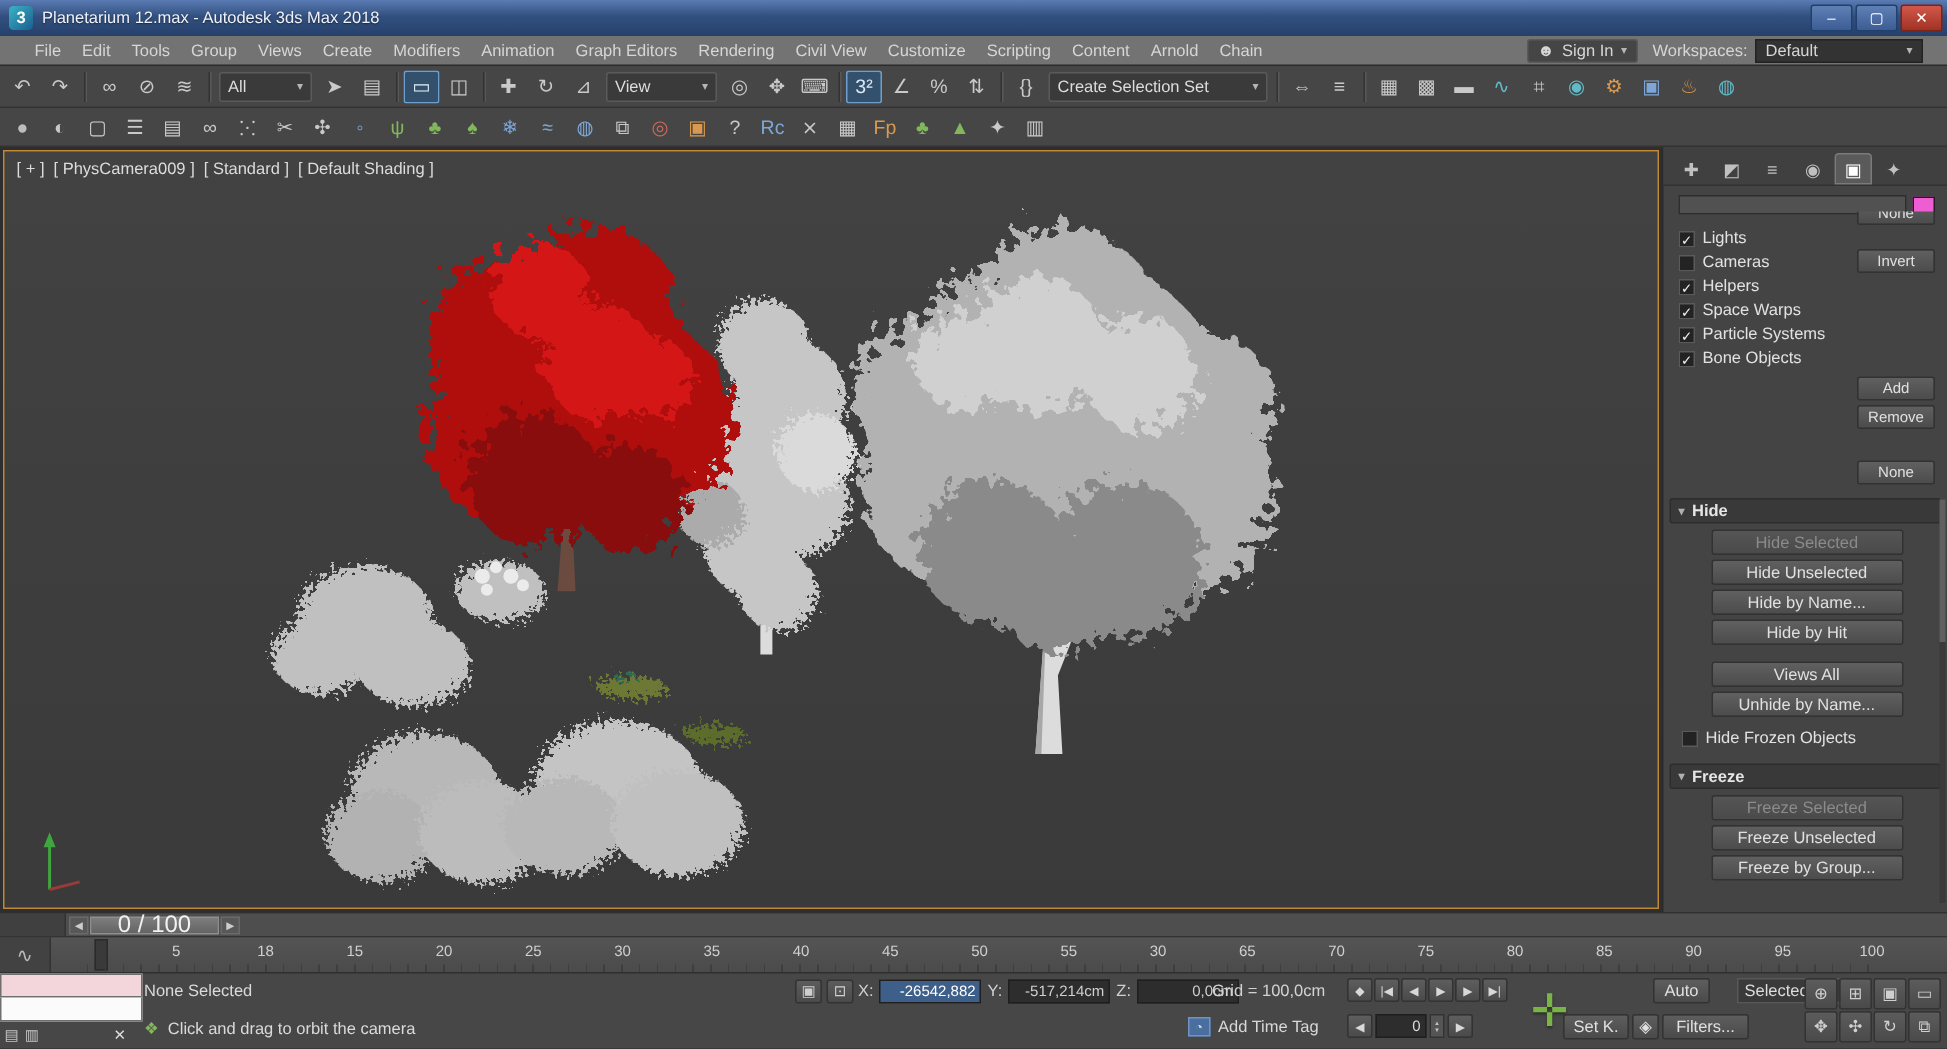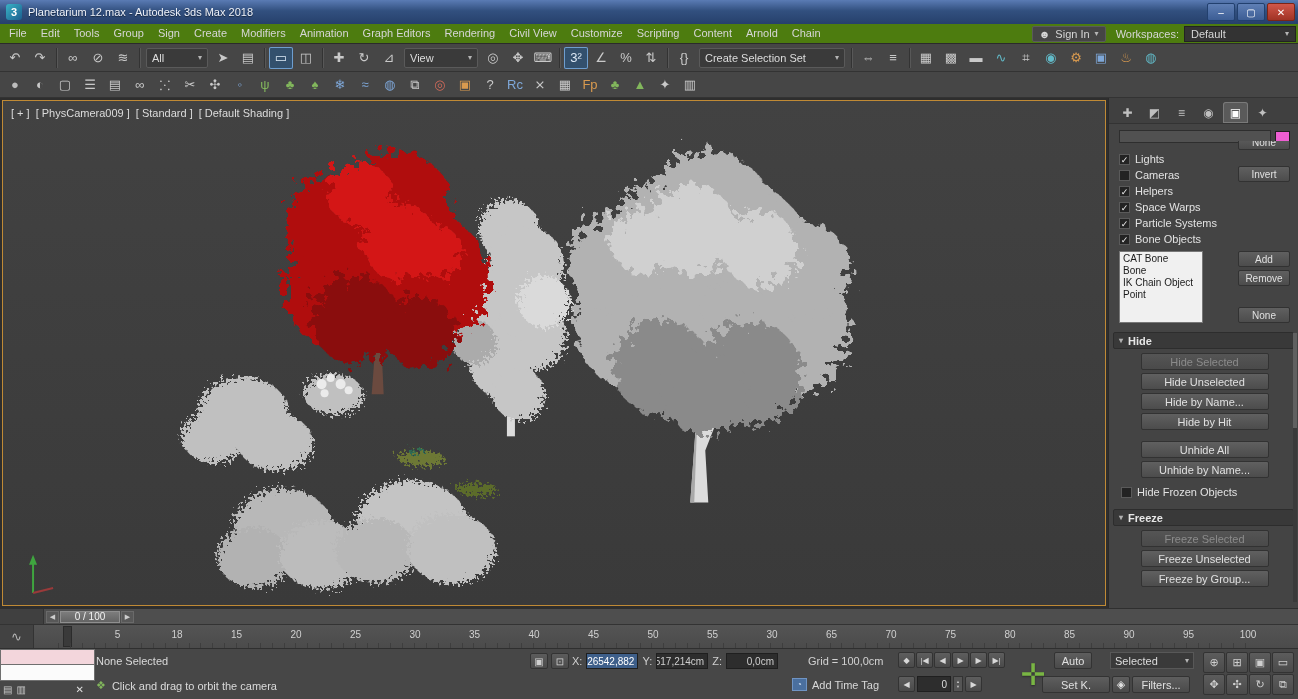--- a/index.html
+++ b/index.html
@@ -12,21 +12,21 @@
     display:flex;align-items:center;gap:6px;padding:0 3px 0 6px}
   .app-icon{width:16px;height:16px;background:linear-gradient(135deg,#39b3c6,#1b5e8f);
     border-radius:3px;color:#fff;font-size:11px;font-weight:bold;display:flex;align-items:center;justify-content:center}
   .title-text{font-size:11px;color:#eef2fa;text-shadow:0 1px 1px rgba(0,0,0,.5)}
   .win-controls{margin-left:auto;display:flex;gap:2px}
   .wbtn{width:28px;height:18px;display:flex;align-items:center;justify-content:center;font-size:10px;color:#fff;
     background:linear-gradient(#5f7fb5,#3c5d94);border:1px solid #22406e;border-radius:2px}
   .wbtn.close{background:linear-gradient(#d2574a,#a03325);border-color:#7c2416}
 
   
-  .menubar{height:20px;background:#4d7c0f;border-bottom:1px solid #2b2b2b;display:flex;padding:0 2px;color:#d6d6d6}
+  .menubar{height:20px;background:#737373;border-bottom:1px solid #2b2b2b;display:flex;align-items:center;padding:0 16px;color:#d6d6d6}
   .menu-item{padding:3px 7px;white-space:nowrap}
   .menubar-right{margin-left:auto;display:flex;align-items:center;gap:10px}
   .signin{display:flex;align-items:center;gap:5px;border:1px solid #5a5a5a;background:#454545;height:16px;padding:0 6px;border-radius:2px}
   .caret{font-size:8px;color:#b5b5b5}
   .ws-wrap{display:flex;align-items:center;gap:5px}
   .ws-select{display:flex;align-items:center;justify-content:space-between;gap:14px;border:1px solid #222;background:#333;height:16px;padding:0 6px;min-width:112px}
 
   
   .toolbar{display:flex;align-items:center;gap:1px;padding:2px 3px;background:#464646;border-bottom:1px solid #333}
   #toolbar-main{height:28px}
@@ -78,22 +78,22 @@
   .hfo{margin:6px 0 0 2px}
   .cp-scroll{position:absolute;right:1px;top:235px;bottom:6px;width:4px;background:#3a3a3a}
   .cp-thumb{position:absolute;top:0;left:0;width:4px;height:95px;background:#606060}
 
   
   .timeslider{height:16px;background:#454545;border-top:1px solid #2f2f2f;display:flex;align-items:stretch}
   .ts-left{width:44px;background:#404040;border-right:1px solid #333}
   .ts-track{flex:1;background:#4e4e4e;display:flex;align-items:center;padding:1px}
   .ts-arrow{width:13px;height:12px;font-size:7px;color:#ccc;display:flex;align-items:center;justify-content:center;
     background:#585858;border:1px solid #6a6a6a;margin:0 1px}
-  .ts-handle{width:60px;height:12px;background:linear-gradient(#7d7d7d,#646464);border:1px solid #8f8f8f;color:#f2f2f2;
-    font-size:10px;display:flex;align-items:center;justify-content:center}
+  .ts-handle{width:86px;height:12px;background:linear-gradient(#7d7d7d,#646464);border:1px solid #8f8f8f;color:#f2f2f2;
+    font-size:16px;display:flex;align-items:center;justify-content:center}
 
   
   .trackbar{height:24px;background:#4a4a4a;border-top:1px solid #333;display:flex}
   .tb-left{width:34px;background:#424242;border-right:1px solid #333;display:flex;align-items:center;justify-content:center;color:#b8b8b8;font-size:13px}
   .ruler{flex:1;position:relative;background:linear-gradient(#545454,#4b4b4b)}
   .ruler-track{position:absolute;left:24px;right:50px;top:0;bottom:0}
   .ruler-track::after{content:"";position:absolute;left:0;right:0;bottom:0;height:5px;
     background:repeating-linear-gradient(90deg,#3e3e3e 0 1px,transparent 1px 11.87px)}
   .tick{position:absolute;top:4px;transform:translateX(-50%);font-size:10px;color:#d0d0d0}
   .frame-marker{position:absolute;left:0.4%;top:1px;bottom:1px;width:9px;background:#3a3a3a;border:1px solid #2b2b2b}
@@ -105,38 +105,38 @@
   .l-script{height:16px;background:#fbfbfb;border:1px solid #6f6f6f;border-top:none}
   .l-icons{height:17px;display:flex;align-items:center;gap:4px;padding:1px 3px;color:#c6c6c6;font-size:10px}
   .l-icons .x{margin-left:auto;margin-right:8px;color:#dedede}
   .status-line{position:absolute;left:96px;top:6px;color:#dadada}
   .prompt-line{position:absolute;left:96px;top:30px;display:flex;align-items:center;gap:6px;color:#dadada}
   .toggles{position:absolute;left:530px;top:4px;display:flex;gap:3px}
   .sq{width:18px;height:16px;background:linear-gradient(#5c5c5c,#4a4a4a);border:1px solid #333;border-radius:2px;
     display:flex;align-items:center;justify-content:center;font-size:10px;color:#cfcfcf}
   .coords{position:absolute;left:572px;top:4px;display:flex;align-items:center;gap:4px}
   .coord-label{color:#cfcfcf}
-  .coord-field{width:52px;height:16px;background:#2d2d2d;border:1px solid #1f1f1f;color:#cfcfcf;font-size:10px;
+  .coord-field{width:68px;height:16px;background:#2d2d2d;border:1px solid #1f1f1f;color:#cfcfcf;font-size:10px;
     display:flex;align-items:center;justify-content:flex-end;padding:0 3px;overflow:hidden;white-space:nowrap}
   .coord-field.sel{background:#3e5f8a;color:#fff}
   .grid-label{position:absolute;left:808px;top:6px;color:#d2d2d2}
   .timetag{position:absolute;left:792px;top:29px;display:flex;align-items:center;gap:5px}
   .tt-icon{width:15px;height:13px;background:#4a6f9e;border:1px solid #6f94c4;font-size:8px;color:#cfe0f4;
     display:flex;align-items:center;justify-content:center}
   .playback{position:absolute;left:898px;top:3px;display:flex;gap:1px}
   .pbtn{min-width:17px;height:16px;background:linear-gradient(#5e5e5e,#4a4a4a);border:1px solid #333;color:#d8d8d8;
     font-size:8px;display:flex;align-items:center;justify-content:center;border-radius:2px;padding:0 2px}
   .keyrow{position:absolute;left:898px;top:27px;display:flex;gap:2px;align-items:center}
   .frame-field{width:34px;height:16px;background:#2d2d2d;border:1px solid #1f1f1f;color:#ddd;font-size:10px;
     display:flex;align-items:center;justify-content:flex-end;padding:0 3px}
   .spin{width:10px;height:16px;background:#555;border:1px solid #333;display:flex;flex-direction:column;
     align-items:center;justify-content:center;font-size:4px;line-height:5px;color:#c4c4c4}
   .green-cross{position:absolute;left:1014px;top:4px;width:38px;height:42px;display:flex;align-items:center;
     justify-content:center;font-size:30px;color:#79b544;text-shadow:0 1px 2px rgba(0,0,0,.4)}
-  .keyblock{position:absolute;left:1054px;top:3px;display:flex;gap:18px}
+  .keyblock{position:absolute;left:1102px;top:3px;display:flex;gap:18px}
   .kbtn{height:17px;background:linear-gradient(#5e5e5e,#4a4a4a);border:1px solid #333;border-radius:2px;color:#e0e0e0;
     display:flex;align-items:center;justify-content:center;padding:0 6px}
   .sel-dd{width:84px;height:17px;background:#3a3a3a;border:1px solid #585858;display:flex;align-items:center;
     justify-content:space-between;padding:0 4px;color:#ddd}
   .keyblock2{position:absolute;left:1042px;top:27px;display:flex;gap:2px;align-items:center}
   .nav-cluster{position:absolute;right:4px;top:3px;display:grid;grid-template-columns:repeat(4,22px);grid-auto-rows:21px;gap:1px}
   .nbtn{background:linear-gradient(#5c5c5c,#4a4a4a);border:1px solid #333;border-radius:2px;display:flex;
     align-items:center;justify-content:center;font-size:11px;color:#cfcfcf}
 </style>
 </head>
@@ -157,21 +157,21 @@
     
   
       <span class="menu-item">File</span>
     
       <span class="menu-item">Edit</span>
     
       <span class="menu-item">Tools</span>
     
       <span class="menu-item">Group</span>
     
-      <span class="menu-item">Sign</span>
+      <span class="menu-item">Views</span>
     
       <span class="menu-item">Create</span>
     
       <span class="menu-item">Modifiers</span>
     
       <span class="menu-item">Animation</span>
     
       <span class="menu-item">Graph Editors</span>
     
       <span class="menu-item">Rendering</span>
@@ -534,31 +534,20 @@
             <span>Particle Systems</span>
           </div>
         
           <div class="chk">
             <span class="cbox">✓</span>
             <span>Bone Objects</span>
           </div>
         </div>
 
         <div class="bones-row">
-          <div class="listbox">
-            <div class="each">
-              <div class="lb-item">CAT Bone</div>
-            
-              <div class="lb-item">Bone</div>
-            
-              <div class="lb-item">IK Chain Object</div>
-            
-              <div class="lb-item">Point</div>
-            </div>
-          </div>
           <div class="side-btns">
             <div class="each">
               <div class="panel-btn-sm">Add</div>
             
               <div class="panel-btn-sm">Remove</div>
             
               <div class="panel-btn-sm" data-gap="true">None</div>
             </div>
           </div>
         </div>
@@ -570,21 +559,21 @@
       </div>
       <div class="each">
         <div class="panel-btn" data-state="disabled">Hide Selected</div>
       
         <div class="panel-btn">Hide Unselected</div>
       
         <div class="panel-btn">Hide by Name...</div>
       
         <div class="panel-btn">Hide by Hit</div>
       
-        <div class="panel-btn" data-gap="true">Unhide All</div>
+        <div class="panel-btn" data-gap="true">Views All</div>
       
         <div class="panel-btn">Unhide by Name...</div>
       </div>
       <div class="chk hfo">
         <span class="cbox"></span>
         <span>Hide Frozen Objects</span>
       </div>
 
       <div class="rollout-h">
         <span class="arr">▾</span>
@@ -733,21 +722,21 @@
   <div class="green-cross">✛</div>
 
   <div class="keyblock">
     <div class="kbtn" style="width:38px">Auto</div>
     <div class="sel-dd">
       <span>Selected</span>
       <span class="caret">▾</span>
     </div>
   </div>
   <div class="keyblock2">
-    <div class="kbtn" style="width:68px">Set K.</div>
+    <div class="kbtn" style="width:44px">Set K.</div>
     <div class="kbtn" style="width:18px;padding:0">◈</div>
     <div class="kbtn" style="width:58px">Filters...</div>
   </div>
 
   <div class="nav-cluster">
     <div class="each">
       <div class="nbtn">⊕</div>
     
       <div class="nbtn">⊞</div>
     

